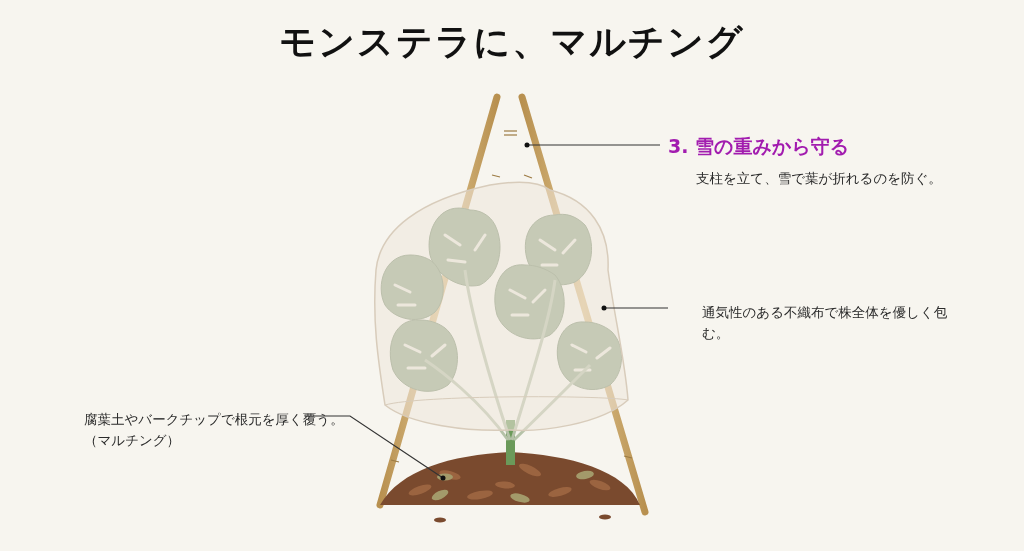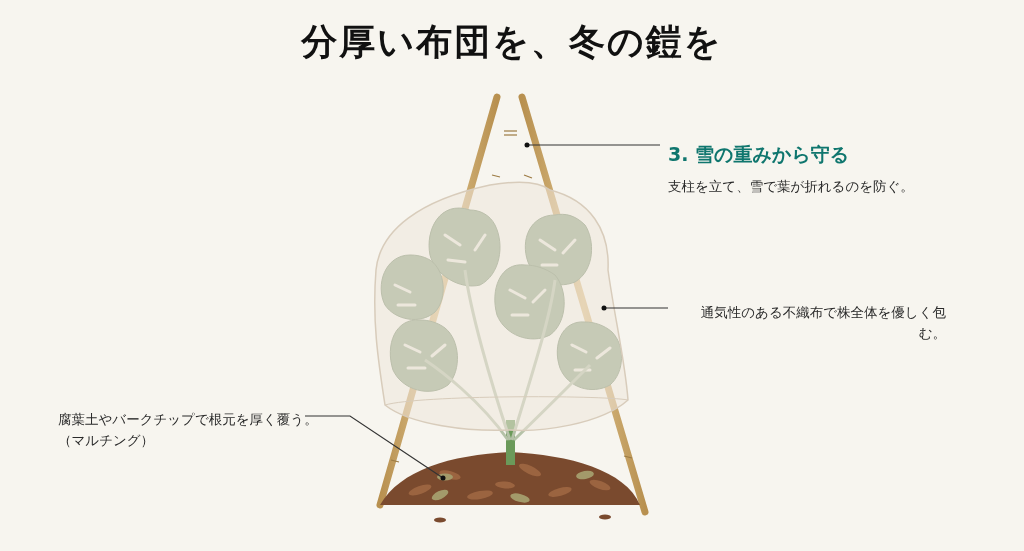--- a/index.html
+++ b/index.html
@@ -8,33 +8,33 @@
     background:#f7f5ef;
     font-family:"DejaVu Sans", sans-serif;
     color:#1a1a1a;
   }
   .title {
     position:absolute; left:0; top:18px; width:1024px; text-align:center;
     font-size:36px; font-weight:bold; letter-spacing:2px; color:#111;
   }
   .illus { position:absolute; left:0; top:0; }
   .callout { position:absolute; }
-  .callout .head { font-size:19px; font-weight:bold; color:#0f766e; white-space:nowrap;margin-top:8px; }
+  .callout .head { font-size:19px; font-weight:bold; color:#a21caf; white-space:nowrap; }
   .callout .desc { font-size:13.5px; color:#2a2a2a; line-height:21px; margin-top:8px; }
   #c3 { left:668px; top:134px; }
-  #c3 .desc { }
+  #c3 .desc { margin-left:28px; }
   #c2 { left:676px; top:294px; }
-  #c2 .desc { width:270px;text-align:right; }
+  #c2 .desc { margin-left:26px; width:270px; }
   #c1 { left:58px; top:401px; }
-  #c1 .desc { width:270px; }
+  #c1 .desc { margin-left:26px; width:270px; }
 </style>
 </head>
 <body>
 
-<div class="title">分厚い布団を、冬の鎧を</div>
+<div class="title">モンステラに、マルチング</div>
 
 <svg class="illus" width="1024" height="551" viewBox="0 0 1024 551">
   <defs>
     <linearGradient id="bamboo" x1="0" x2="1">
       <stop offset="0" stop-color="#b8904f"></stop>
       <stop offset="0.5" stop-color="#dcc08a"></stop>
       <stop offset="1" stop-color="#b8904f"></stop>
     </linearGradient>
   </defs>
 

